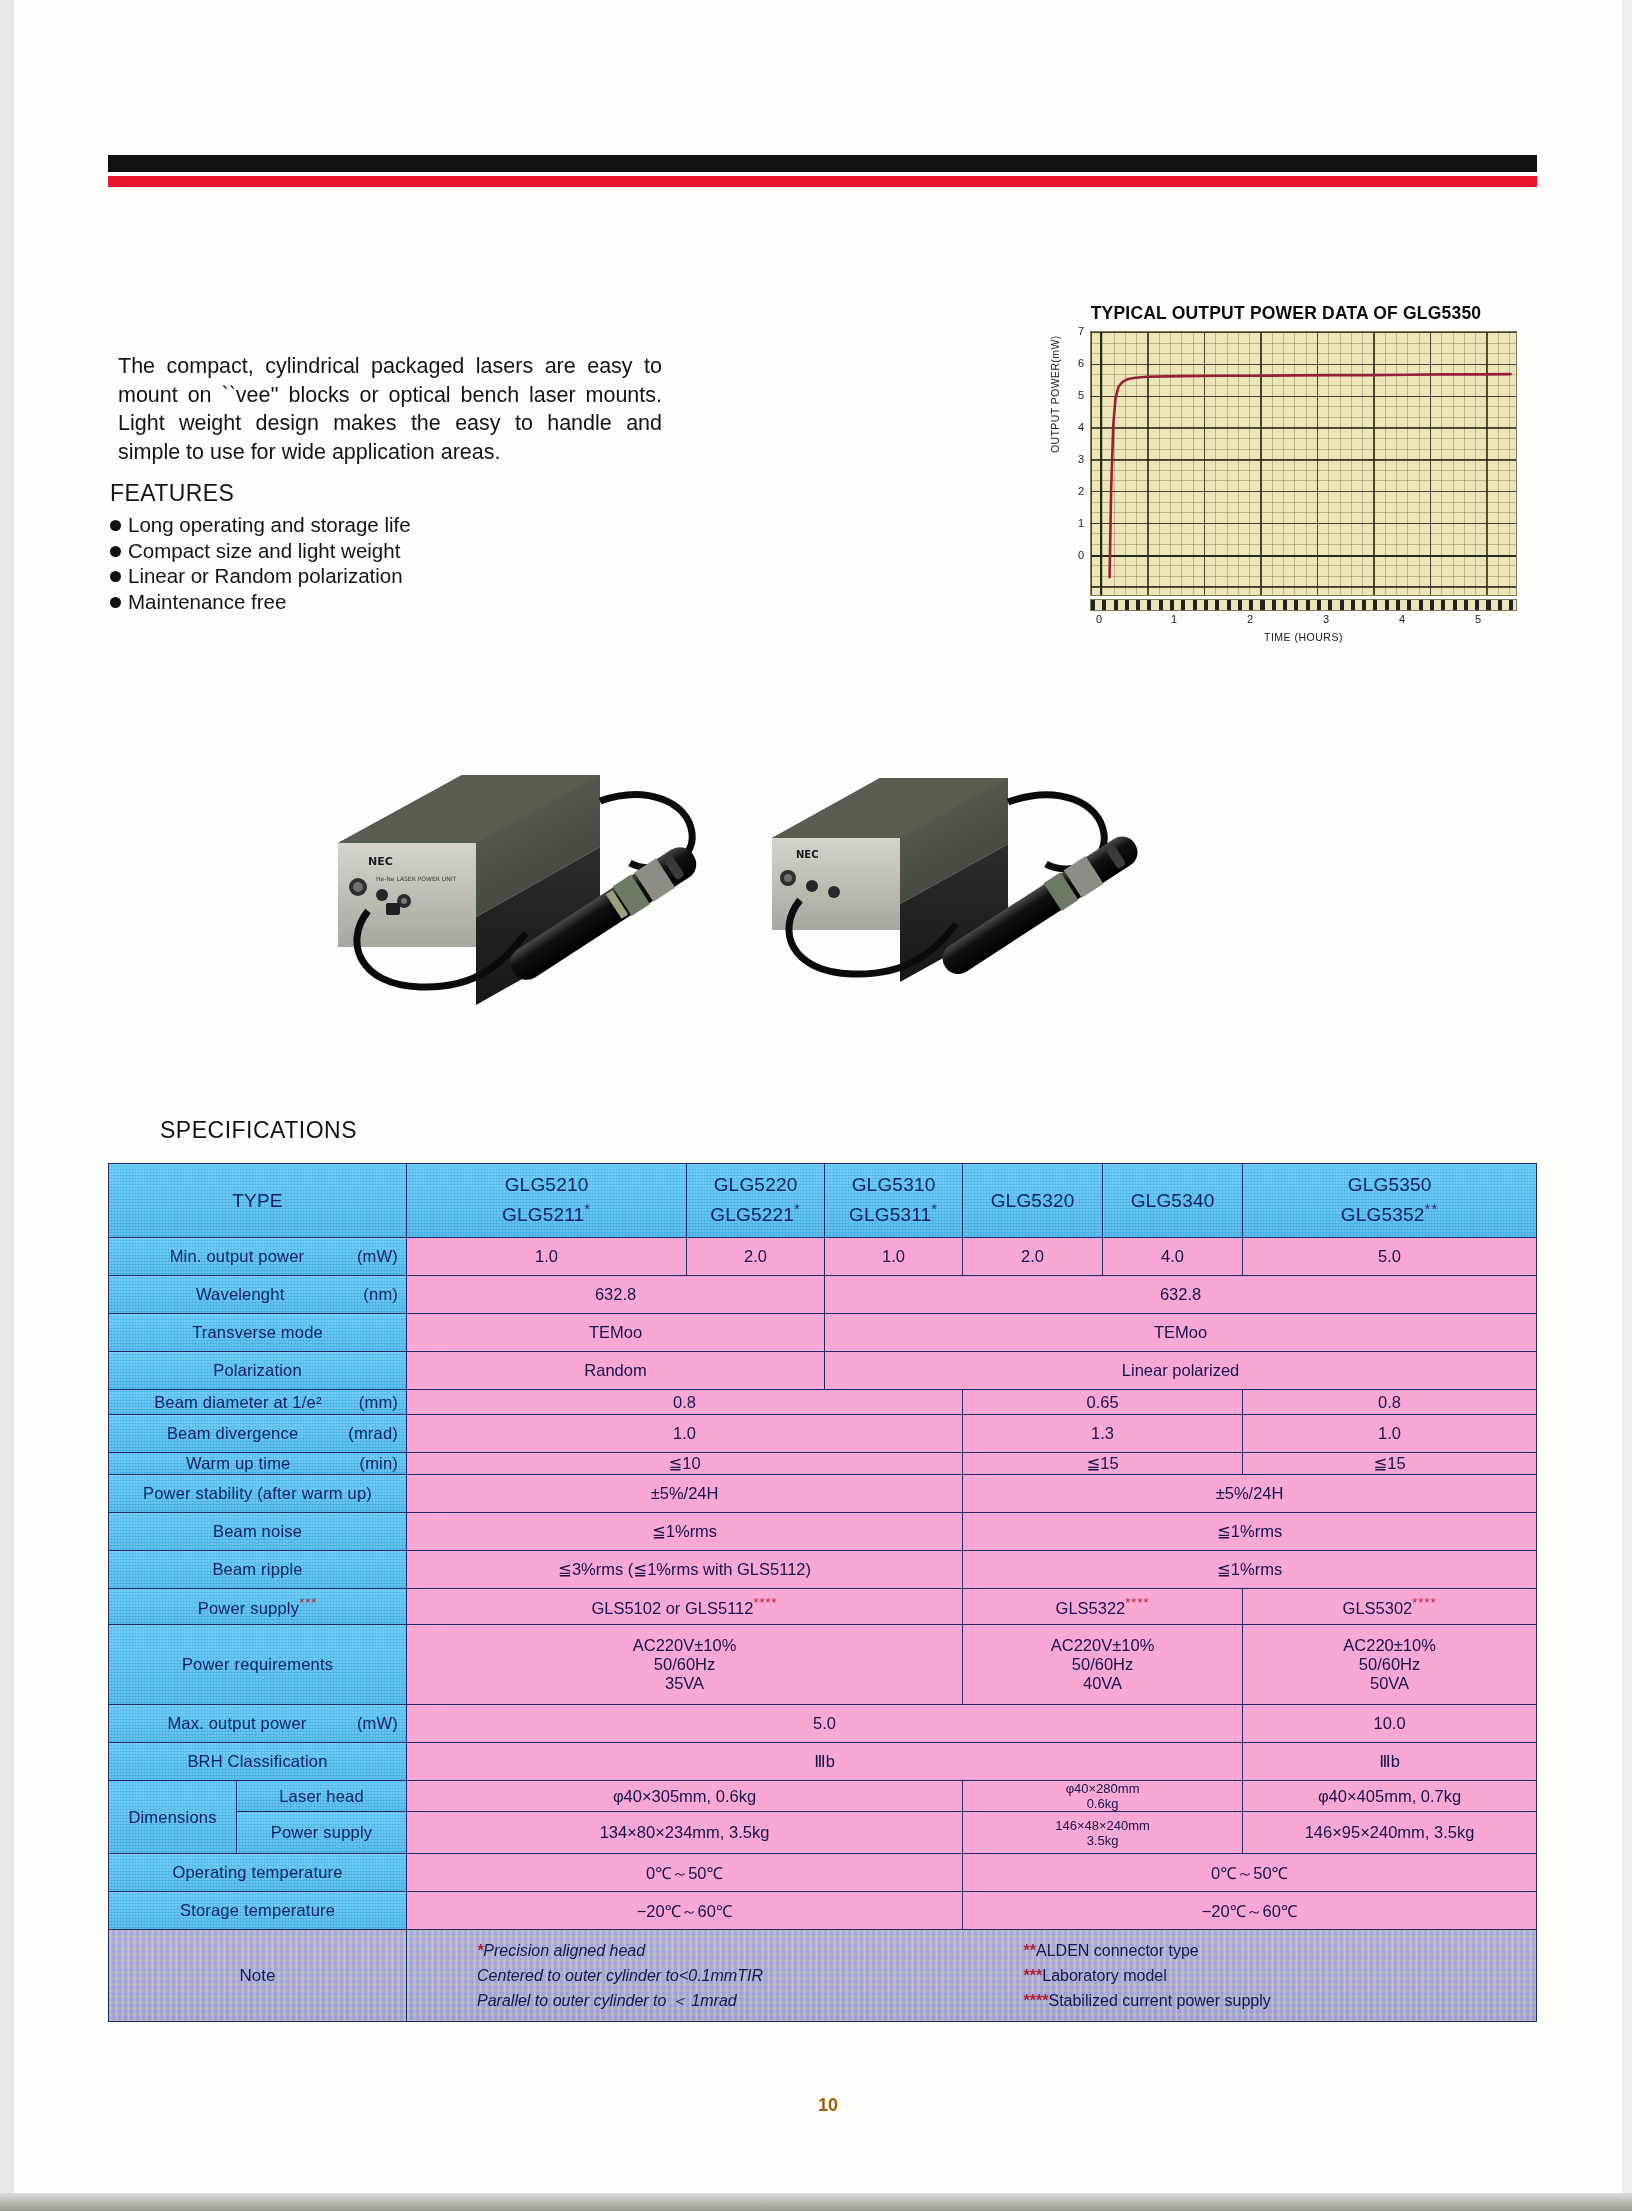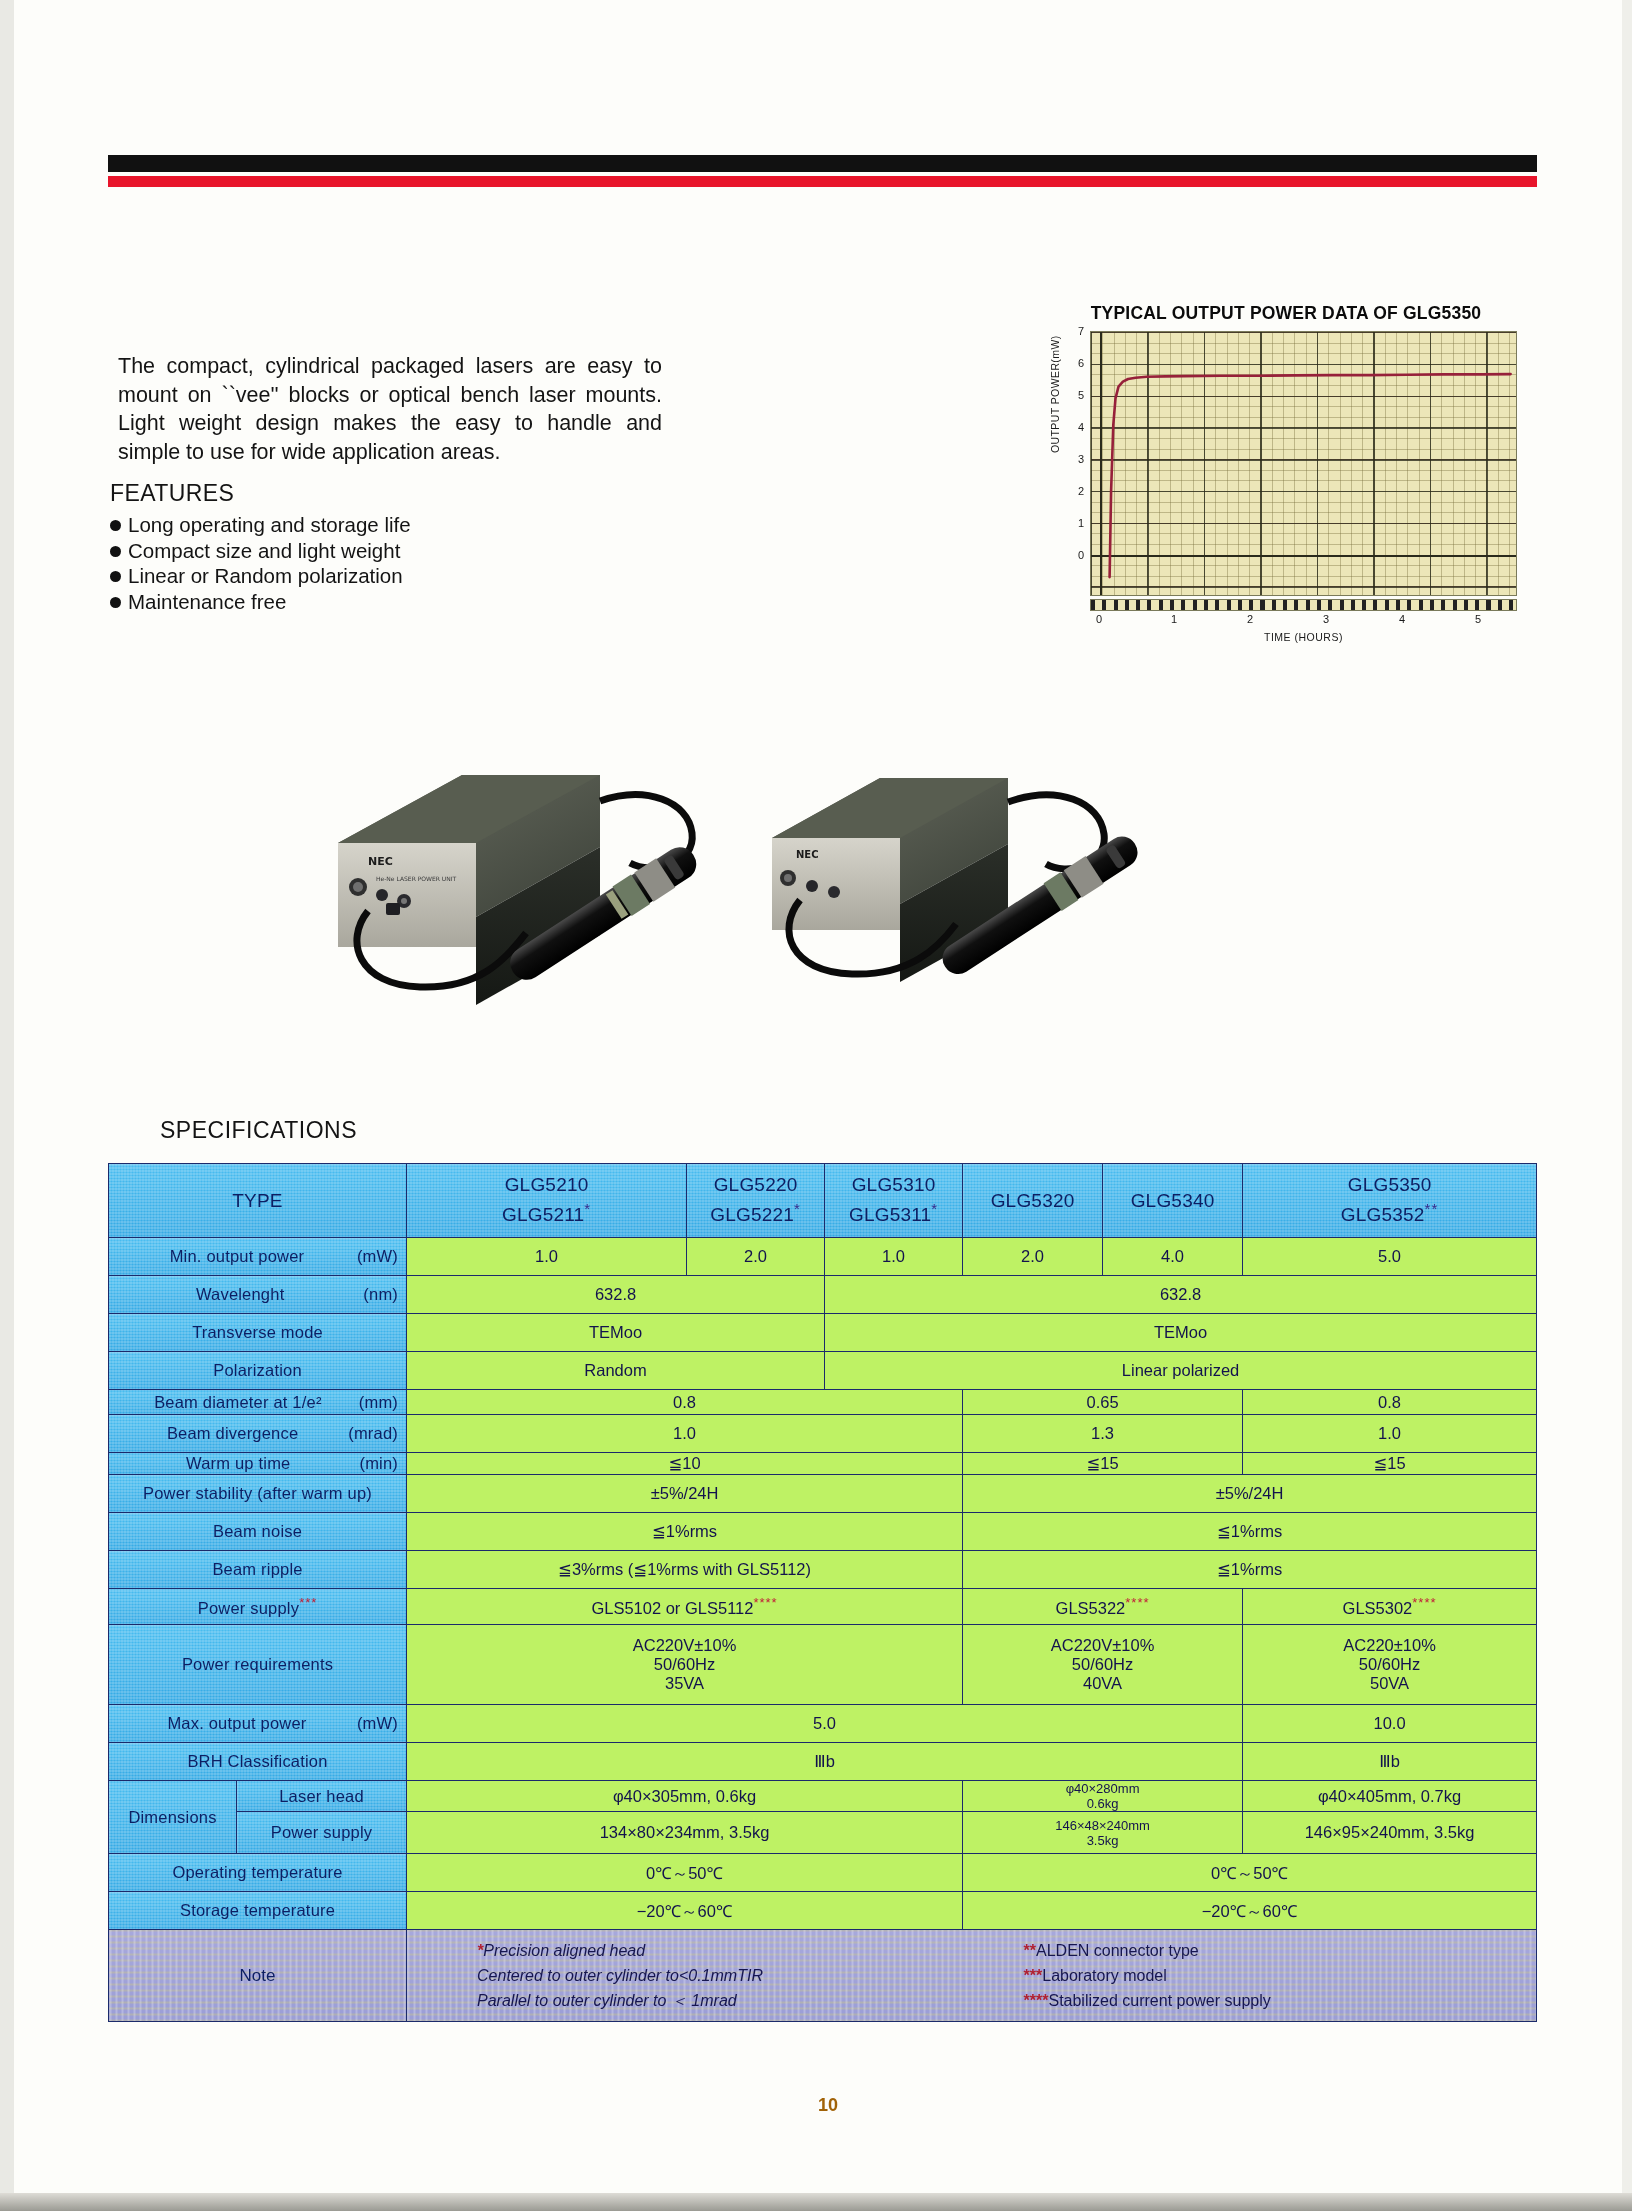--- a/index.html
+++ b/index.html
@@ -143,21 +143,21 @@
     color:#0d1f63;
     font-weight:bold;
     letter-spacing:.2px;
   }
   .hcell { font-size:19px; line-height:24px; }
   .lcell {
     text-align:left; font-size:16.5px;
     position:relative; padding-left:14px;margin-top:44px;
   }
   .lcell .unit { float:right; }
-  .vcell { background:#bef264; font-size:16.5px; color:#13134d; }
+  .vcell { background:#f9a8d4; font-size:16.5px; color:#13134d; }
   .note-cell {
     background:
       repeating-linear-gradient(90deg, rgba(255,255,255,.25) 0 2px, transparent 2px 6px),
       repeating-linear-gradient(0deg, rgba(210,205,120,.35) 0 2px, transparent 2px 6px),
       linear-gradient(180deg,#a7a8dc,#9b9ed6);
     color:#16164f;
   }
   .note-left {
     background:
       repeating-linear-gradient(90deg, rgba(255,255,255,.25) 0 2px, transparent 2px 6px),

